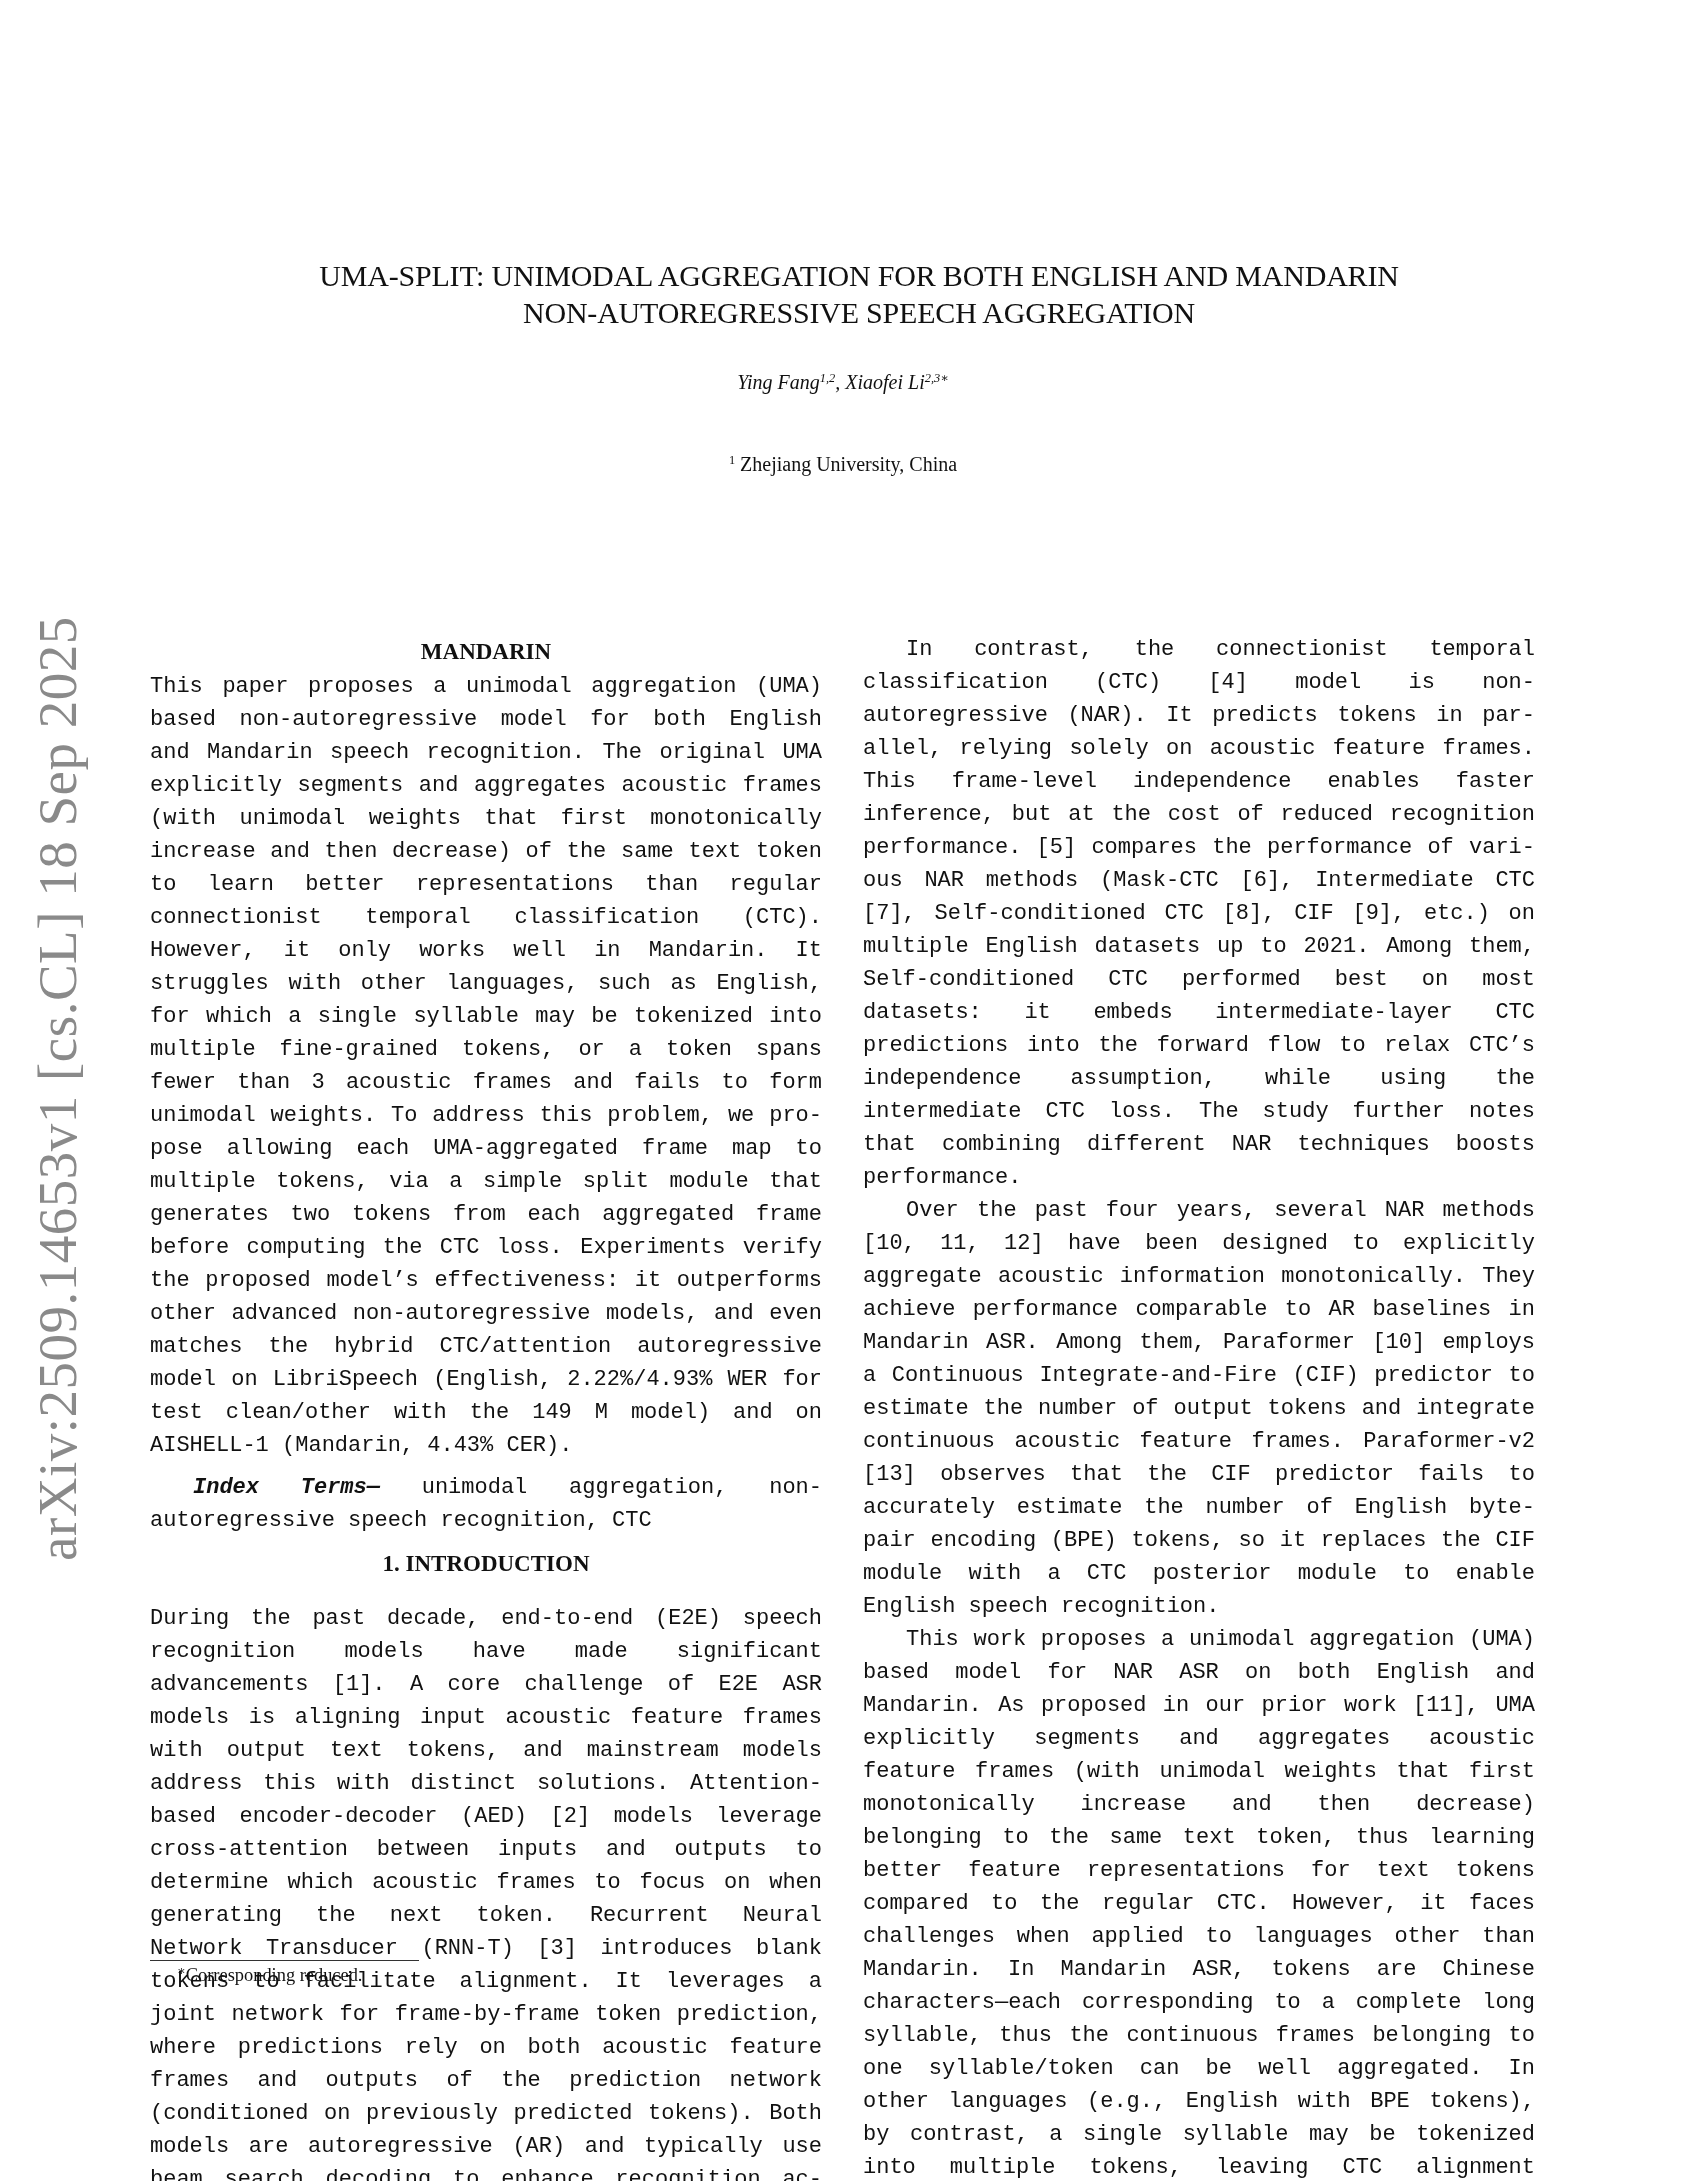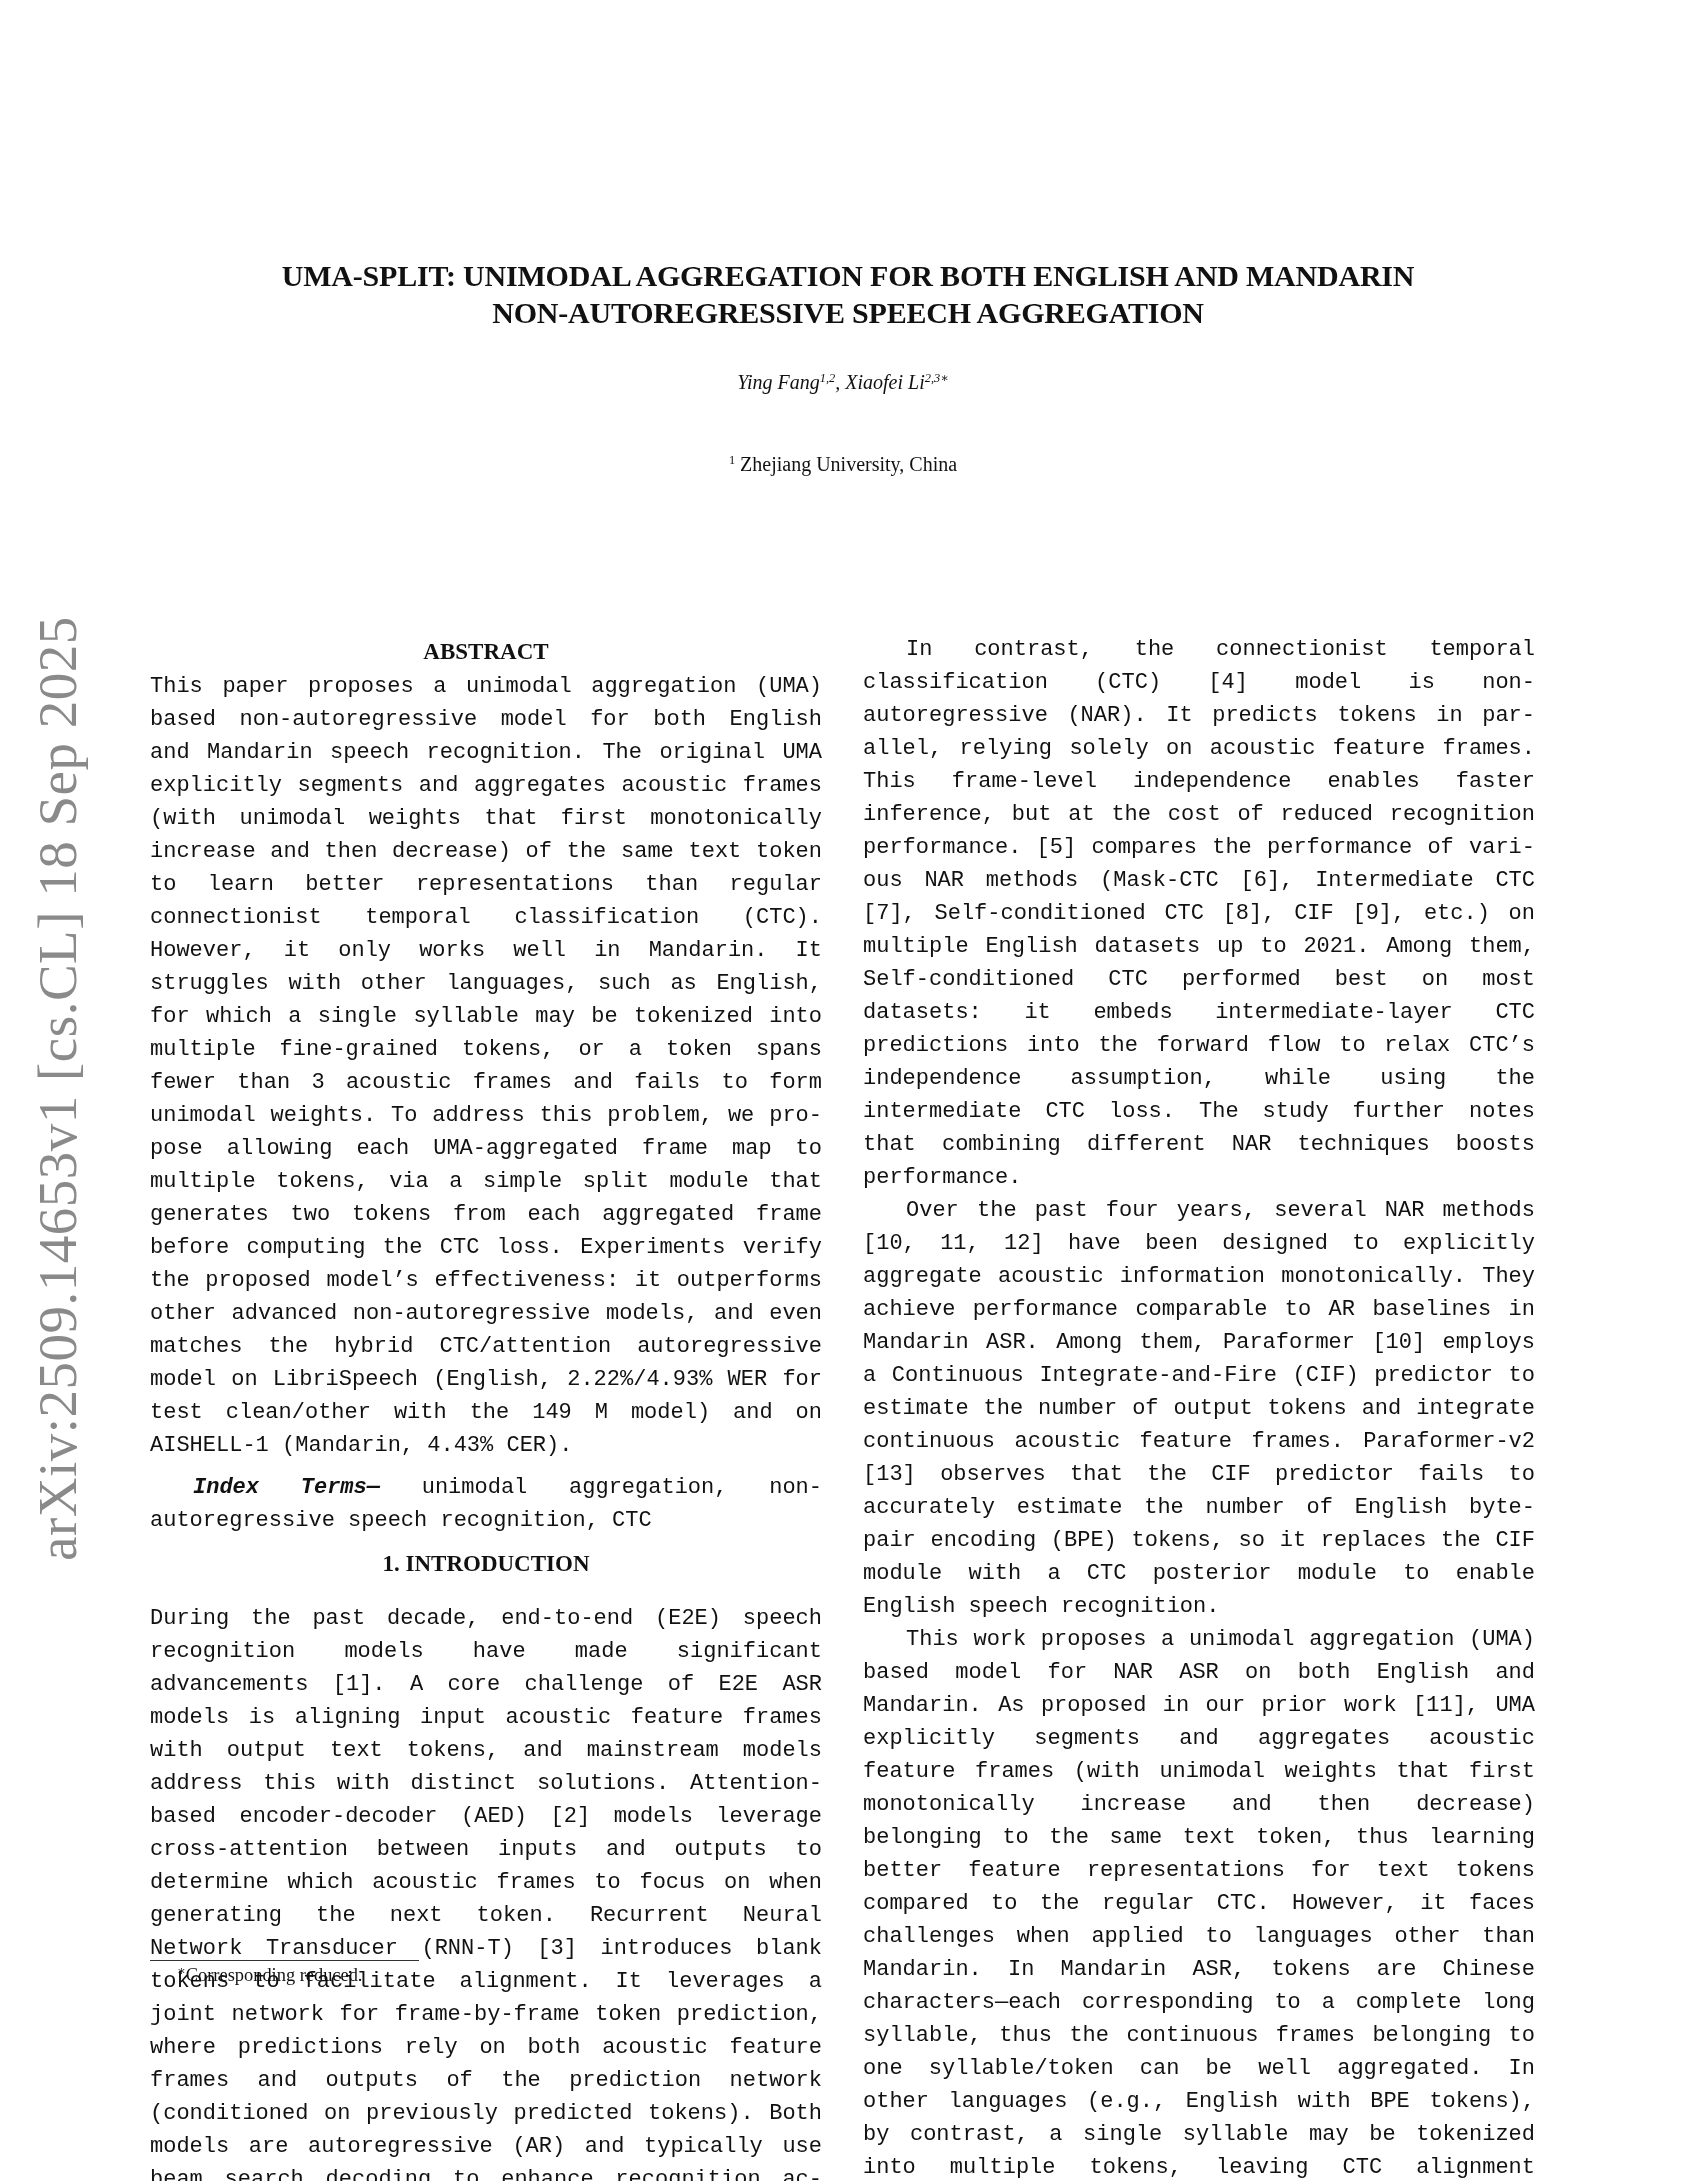--- a/index.html
+++ b/index.html
@@ -1,22 +1,22 @@
 <!DOCTYPE html>
 <html style="font-size:14.7px"><head>
 <meta charset="utf-8">
 <style>
   html, body { margin: 0; padding: 0; background: #ffffff; }
   body { width: 1686px; height: 2182px; position: relative; overflow: hidden;
          font-family: "Liberation Serif", "DejaVu Serif", serif; color: #111; }
   .arxiv-stamp { position: absolute; left: 26px; top: 1561px; transform-origin: 0 0;
          transform: rotate(-90deg); font-size: 55px; color: #8a8a8a; white-space: nowrap;
          letter-spacing: 0.5px; width: 964px; }
-  .title { position: absolute; left: 152px; width: 1392px; top: 257px; text-align: center;
-         font-weight: bold; font-size: 30px; line-height: 37px; letter-spacing: -0.2px; }
+  .title { position: absolute; left: 163px; width: 1392px; top: 257px; text-align: center;
+         font-weight: normal; font-size: 30px; line-height: 37px; letter-spacing: -0.2px; }
   .title div { white-space: nowrap; }
   .authors { position: absolute; left: 147px; width: 1392px; top: 371px; text-align: center;
          font-style: italic; font-size: 20px; }
   sup { font-size: 0.62em; vertical-align: 0.6em; line-height: 0; font-style: normal; }
   .authors sup { font-style: italic; }
   .affils { position: absolute; left: 147px; width: 1392px; top: 446px; text-align: center;
          font-size: 20px; line-height: 37px; }
   .col { position: absolute; top: 635px; width: 672px; font-size: 22px; line-height: 33px;
          text-align: justify; hyphens: manual; }
   .col.left { left: 150px; }
@@ -45,21 +45,21 @@
 
 <div class="authors">
   <span>Ying Fang</span><sup>1,2</sup><span>, </span><span>Xiaofei Li</span><sup>2,3∗</sup>
 </div>
 
 <div class="affils">
   <div><sup>1</sup><span> Zhejiang University, China</span></div>
 </div>
 
 <div class="col left">
-  <h2 class="section-heading abstract-heading">ABSTRACT</h2>
+  <h2 class="section-heading abstract-heading">MANDARIN</h2>
   <p>This paper proposes a unimodal aggregation (UMA) based non-autoregressive model for both English and Mandarin speech recognition.  The original UMA explicitly segments and aggre­gates acoustic frames (with unimodal weights that first mono­tonically increase and then decrease) of the same text token to learn better representations than regular connectionist temporal classification (CTC). However, it only works well in Mandarin. It struggles with other languages, such as English, for which a single syllable may be tokenized into multiple fine-grained tokens, or a token spans fewer than 3 acoustic frames and fails to form unimodal weights.  To address this problem, we pro­pose allowing each UMA-aggregated frame map to multiple tokens, via a simple split module that generates two tokens from each aggregated frame before computing the CTC loss. Experi­ments verify the proposed model’s effectiveness: it outperforms other advanced non-autoregressive models, and even matches the hybrid CTC/attention autoregressive model on LibriSpeech (English, 2.22%/4.93% WER for test clean/other with the 149 M model) and on AISHELL-1 (Mandarin, 4.43% CER).</p>
   <p class="indent index-terms"><span class="index-label">Index Terms—</span><span> unimodal aggregation, non-autoregressive speech recognition, CTC</span></p>
   <h2 class="section-heading intro-heading">1.  INTRODUCTION</h2>
   <p>During the past decade, end-to-end (E2E) speech recognition models have made significant advancements [1].  A core chal­lenge of E2E ASR models is aligning input acoustic feature frames with output text tokens, and mainstream models address this with distinct solutions.  Attention-based encoder-decoder (AED) [2] models leverage cross-attention between inputs and outputs to determine which acoustic frames to focus on when generating the next token. Recurrent Neural Network Transducer (RNN-T) [3] introduces blank tokens to facilitate alignment.  It leverages a joint network for frame-by-frame token prediction, where predictions rely on both acoustic feature frames and outputs of the prediction network (conditioned on previously predicted tokens).  Both models are autoregressive (AR) and typically use beam search decoding to enhance recognition ac­curacy, resulting in slow inference speeds.</p>
 </div>
 
 <div class="col right">
   <p class="indent">In contrast, the connectionist temporal classification (CTC) [4] model is non-autoregressive (NAR). It predicts tokens in par­allel, relying solely on acoustic feature frames.  This frame-level independence enables faster inference, but at the cost of reduced recognition performance.  [5] compares the performance of vari­ous NAR methods (Mask-CTC [6], Intermediate CTC [7], Self-conditioned CTC [8], CIF [9], etc.) on multiple English datasets up to 2021. Among them, Self-conditioned CTC performed best on most datasets:  it embeds intermediate-layer CTC predictions into the forward flow to relax CTC’s independence assumption, while using the intermediate CTC loss.  The study further notes that combining different NAR techniques boosts performance.</p>
   <p class="indent">Over the past four years, several NAR methods [10, 11, 12] have been designed to explicitly aggregate acoustic information monotonically.  They achieve performance comparable to AR baselines in Mandarin ASR. Among them, Paraformer [10] em­ploys a Continuous Integrate-and-Fire (CIF) predictor to estimate the number of output tokens and integrate continuous acoustic feature frames. Paraformer-v2 [13] observes that the CIF predic­tor fails to accurately estimate the number of English byte-pair encoding (BPE) tokens, so it replaces the CIF module with a CTC posterior module to enable English speech recognition.</p>
   <p class="indent">This work proposes a unimodal aggregation (UMA) based model for NAR ASR on both English and Mandarin.  As pro­posed in our prior work [11], UMA explicitly segments and ag­gregates acoustic feature frames (with unimodal weights that first monotonically increase and then decrease) belonging to the same text token, thus learning better feature representations for text to­kens compared to the regular CTC. However, it faces challenges when applied to languages other than Mandarin.  In Mandarin ASR, tokens are Chinese characters—each corresponding to a complete long syllable, thus the continuous frames belonging to one syllable/token can be well aggregated.  In other languages (e.g., English with BPE tokens), by contrast, a single syllable may be tokenized into multiple tokens, leaving CTC alignment struggling to learn which token each UMA-aggregated frame should map to. Additionally, fine-grained tokens may span fewer than 3 acoustic frames, failing to form unimodal weights. To ad­dress these difficulties, this work proposes allowing each UMA-aggregated frame to map to multiple tokens, which is realized by designing a simple split module to generate two tokens from</p>

